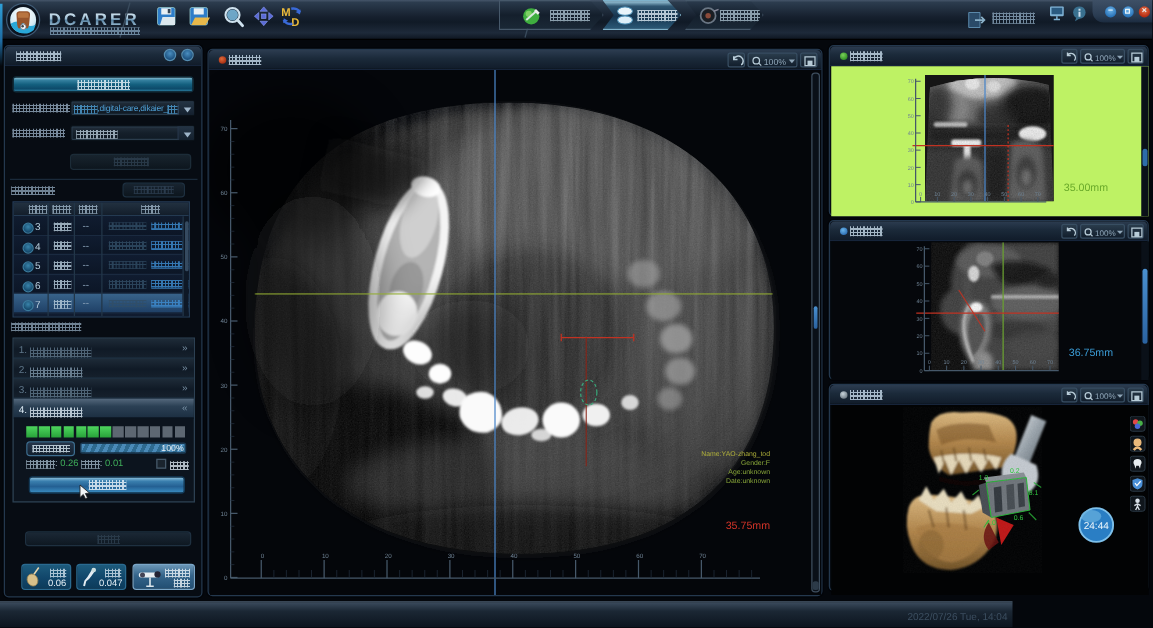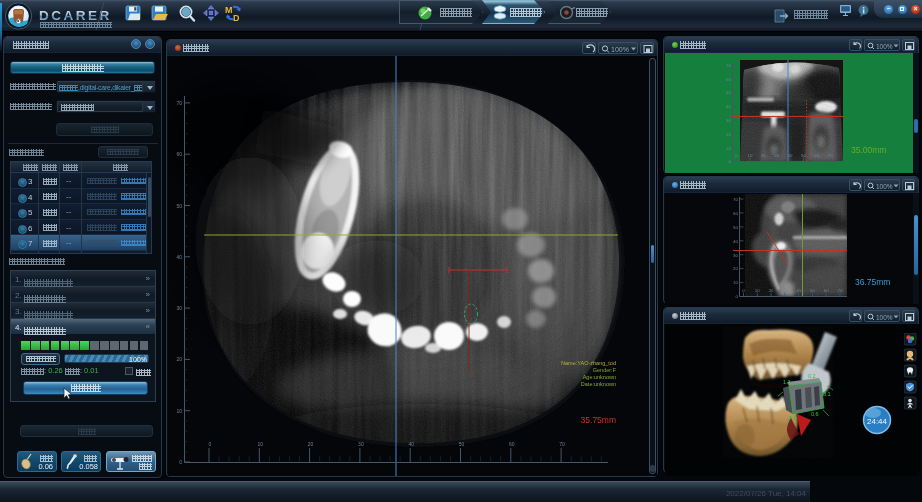--- a/index.html
+++ b/index.html
@@ -301,21 +301,21 @@
   </svg>
   <i class="zh" style="position:absolute;right:3px;top:3px;width:13px;height:6.5px;color:#cfe0ec;"></i>
   <span style="position:absolute;right:3px;top:10px;font-size:7.5px;color:#e8f2f8;">0.06</span>
       </div>
  <div class="ebox" style="left:57px;width:40px;">
   <svg width="18" height="20" style="position:absolute;left:1px;top:0">
    <path d="M11 3 Q13 2 13.5 4 L10 9 Q8 12 6 13 L5 17 L3.5 16.5 L4.5 12.5 Q7 10 8.5 7Z" fill="#e4ecf2"></path>
    <circle cx="12" cy="4" r="1.8" fill="#cdd"></circle>
   </svg>
   <i class="zh" style="position:absolute;right:3px;top:3px;width:13px;height:6.5px;color:#cfe0ec;"></i>
-  <span style="position:absolute;right:2px;top:10px;font-size:7.5px;color:#e8f2f8;">0.058</span>
+  <span style="position:absolute;right:2px;top:10px;font-size:7.5px;color:#e8f2f8;">0.047</span>
       </div>
  <div class="ebox" style="left:102px;width:50px;background:linear-gradient(180deg,#6a96b6 0,#34648a 45%,#224e72 100%);border-color:#7aa6c8;">
   <svg width="26" height="20" style="position:absolute;left:1px;top:0">
    <rect x="3" y="6" width="16" height="4" rx="2" fill="#e8eef2"></rect>
    <circle cx="18" cy="7.5" r="2.5" fill="#223"></circle>
           <circle cx="6" cy="8" r="2" fill="#445"></circle>
    <path d="M12 10 L12 17 M9 17 L15 17" stroke="#dce6ec" stroke-width="1.3"></path>
   </svg>
   <i class="zh" style="position:absolute;right:3px;top:3px;width:20px;height:6.5px;color:#eaf2f8;"></i>
   <i class="zh" style="position:absolute;right:3px;top:11px;width:13px;height:6.5px;color:#eaf2f8;"></i>
@@ -611,21 +611,21 @@
             </svg>
           </div>
    <div class="pbtn" style="width:13px;">
             <svg width="11" height="10" style="position:absolute;left:1px;top:1px">
               <rect x="1.5" y="1.5" width="8" height="7" fill="none" stroke="#b8ccd8" stroke-width="1"></rect>
               <rect x="3.5" y="4.5" width="4" height="4" fill="#b8ccd8"></rect>
             </svg>
           </div>
   </div>
  </div>
- <div style="position:absolute;left:1px;top:16px;width:254px;height:120px;background:#15803d;overflow:hidden;text-decoration:underline;">
+ <div style="position:absolute;left:1px;top:16px;width:254px;height:120px;background:#bef264;overflow:hidden;text-decoration:underline;">
   <svg width="254" height="120">
    <g transform="translate(75,7)">
     <rect width="103" height="101" fill="#151515"></rect>
     <g clip-path="url(#c1clip)">
      <rect width="103" height="101" fill="#333333"></rect>
      <ellipse cx="50" cy="17" rx="54" ry="25" fill="#7e7e7e" opacity=".9" filter="url(#soft4)"></ellipse>
      <ellipse cx="46" cy="8" rx="28" ry="11" fill="#c4c4c4" opacity=".95" filter="url(#soft2)"></ellipse>
      <ellipse cx="38" cy="7" rx="6" ry="5" fill="#ececec" opacity=".95" filter="url(#soft1)"></ellipse>
      <ellipse cx="55" cy="9" rx="5.5" ry="4.5" fill="#e2e2e2" opacity=".9" filter="url(#soft1)"></ellipse>
      <ellipse cx="25" cy="26" rx="9" ry="12" fill="#8a8a8a" opacity=".7" filter="url(#soft2)"></ellipse>

